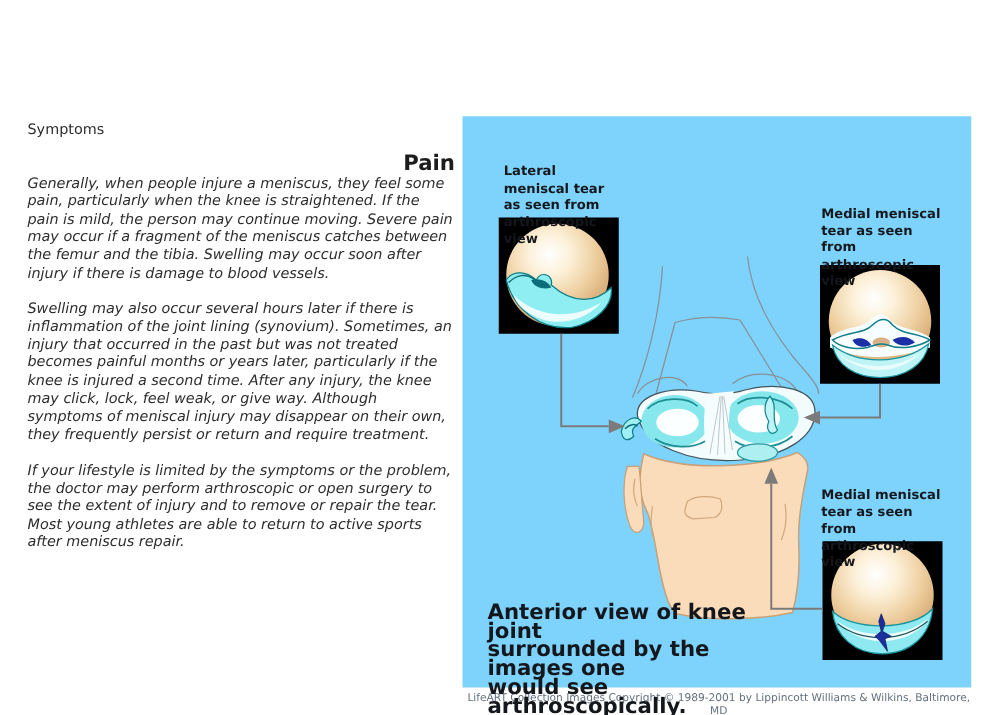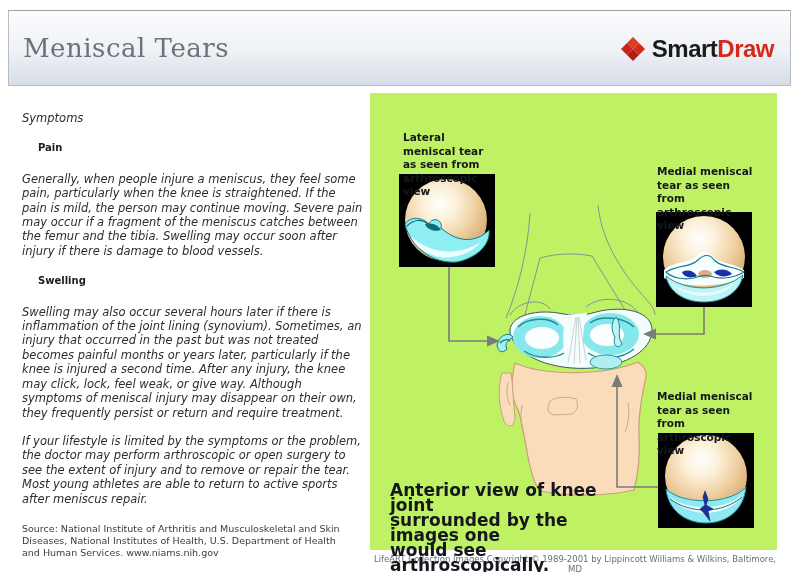--- a/index.html
+++ b/index.html
@@ -14,28 +14,28 @@
                font-size:26px;font-weight:normal;color:#6b7278;letter-spacing:.5px;}
   .logo{position:absolute;right:16px;top:24px;display:flex;align-items:center;
         font-family:"Liberation Sans",sans-serif;font-weight:bold;font-size:24px;letter-spacing:-.5px;}
   .logo svg{margin-right:6px;}
   .logo .smart{color:#1b1b1b;}
   .logo .draw{color:#d5291d;}
 
   
   .article{position:absolute;left:22px;top:90px;width:342px;
            font-size:11.5px;line-height:14.4px;color:#2d2d2d;}
-  .article .s-label{margin:21px 0 14px;font-style:italic;}
-  .article h2{font-size:10px;line-height:14.4px;font-weight:bold;margin:16px;color:#1c1c1c;}
+  .article .s-label{margin:6px 0 14px;}
+  .article h2{font-size:17px;line-height:14.4px;font-weight:bold;margin:0;color:#1c1c1c;text-align:right;}
   .article p{margin:0 0 14px;font-style:italic;}
   .article p.closing{}
   .source{font-size:9.5px;line-height:12px;color:#3c3c3c;margin-top:17px;white-space:pre-line;}
 
   
-  .panel{position:absolute;left:370px;top:93px;width:407px;height:457px;background:#bef264;}
+  .panel{position:absolute;left:370px;top:93px;width:407px;height:457px;background:#7dd3fc;}
   .panel svg.connectors{position:absolute;left:0;top:0;z-index:4;pointer-events:none;}
   .panel svg.knee{position:absolute;left:118px;top:112px;z-index:1;}
   .imgbox{position:absolute;width:96px;background:#000;z-index:2;line-height:0;}
   .img1{left:29px;top:81px;height:93px;}
   .img2{left:286px;top:119px;height:95px;}
   .img3{left:288px;top:340px;height:95px;}
   .plabel{position:absolute;z-index:3;font-weight:bold;font-size:10.5px;line-height:13.5px;
           color:#14171c;white-space:pre-line;width:120px;}
   .lbl1{left:33px;top:38px;}
   .lbl2{left:287px;top:72px;}
@@ -45,44 +45,27 @@
 
   
   .copyright{position:absolute;left:370px;top:554px;width:410px;text-align:center;
              font-size:8.5px;color:#64707e;}
 </style>
 </head>
 <body>
 
 <div class="page">
 
-  <div class="titlebar">
-    <h1>Meniscal Tears</h1>
-    <div class="logo">
-      <svg width="26" height="26" viewBox="0 0 26 26">
-        <polygon points="13,1 19,7 13,13 7,7" fill="#e03a24"></polygon>
-        <polygon points="4,10 10,16 4,22 -2,16" fill="#c5251a" transform="translate(3,-3)"></polygon>
-        <polygon points="22,10 28,16 22,22 16,16" fill="#d5291d" transform="translate(-3,-3)"></polygon>
-        <polygon points="13,13 19,19 13,25 7,19" fill="#b01f15"></polygon>
-      </svg>
-      <span class="smart">Smart</span>
-        <span class="draw">Draw</span>
-    </div>
-  </div>
 
   <div class="article">
     <div class="s-label">Symptoms</div>
     <h2>Pain</h2>
     <p>Generally, when people injure a meniscus, they feel some pain, particularly when the knee is straightened. If the pain is mild, the person may continue moving. Severe pain may occur if a fragment of the meniscus catches between the femur and the tibia. Swelling may occur soon after injury if there is damage to blood vessels.</p>
-    <h2>Swelling</h2>
     <p>Swelling may also occur several hours later if there is inflammation of the joint lining (synovium). Sometimes, an injury that occurred in the past but was not treated becomes painful months or years later, particularly if the knee is injured a second time. After any injury, the knee may click, lock, feel weak, or give way. Although symptoms of meniscal injury may disappear on their own, they frequently persist or return and require treatment.</p>
     <p class="closing">If your lifestyle is limited by the symptoms or the problem, the doctor may perform arthroscopic or open surgery to see the extent of injury and to remove or repair the tear. Most young athletes are able to return to active sports after meniscus repair.</p>
-    <div class="source">Source: National Institute of Arthritis and Musculoskeletal and Skin
-Diseases, National Institutes of Health, U.S. Department of Health
-and Human Services.  www.niams.nih.gov</div>
   </div>
 
   <div class="panel">
 
     <svg class="knee" width="185" height="295" viewBox="0 0 185 295">
 
       <g fill="none" stroke="#8a8f96" stroke-width="1">
         <path d="M 42,8 C 40,45 30,85 18,113"></path>
         <path d="M 110,0 C 114,40 138,72 158,94 C 165,102 167,106 167,110"></path>
         <path d="M 52,53 C 70,48 88,48 104,51"></path>

